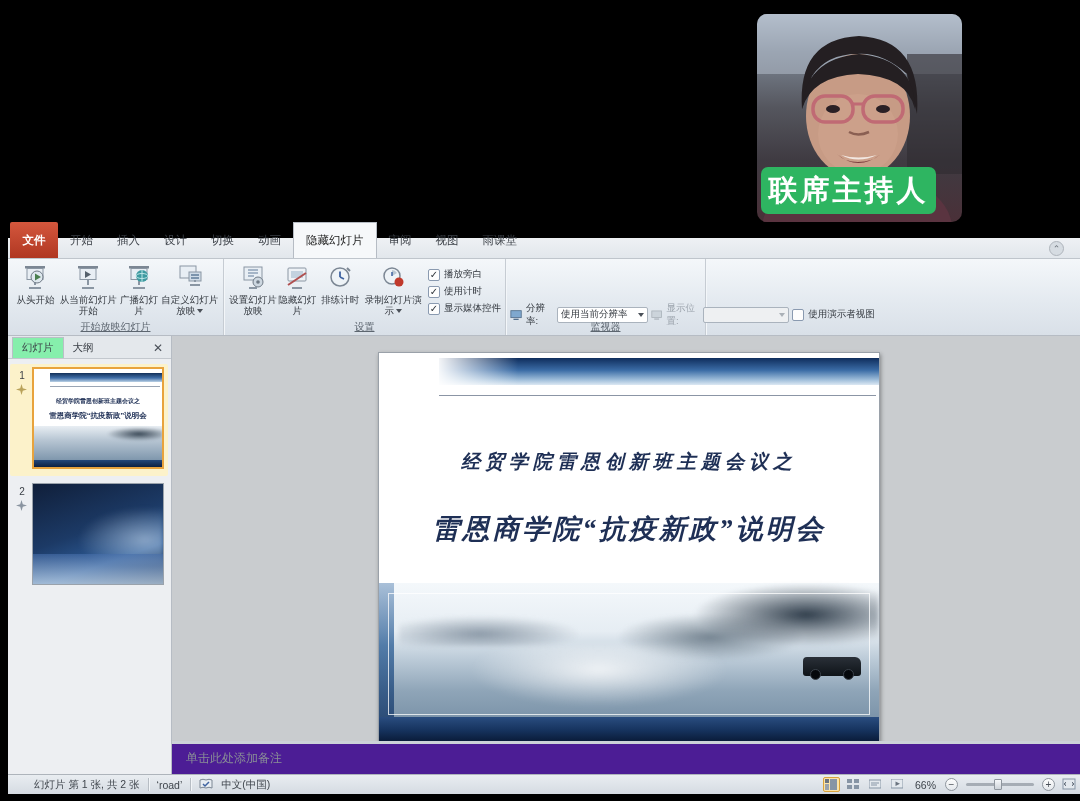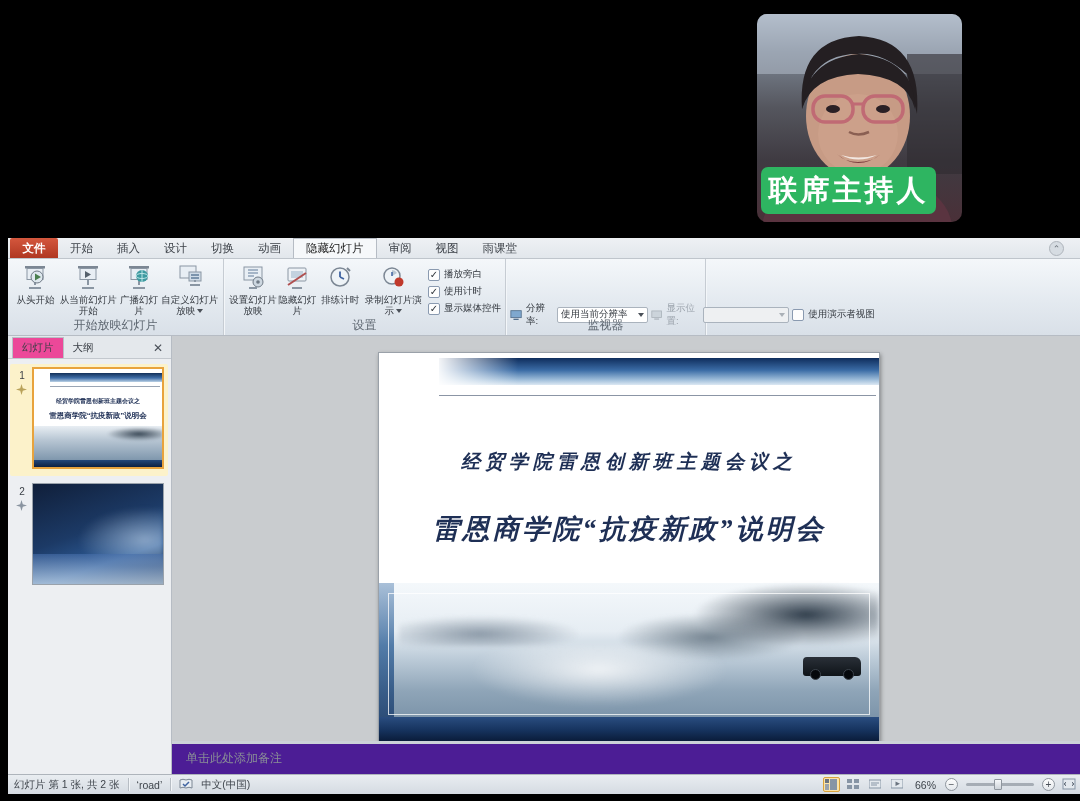--- a/index.html
+++ b/index.html
@@ -12,32 +12,32 @@
             border-radius:10px; overflow:hidden; background:linear-gradient(180deg,#aeb9c6 0%,#7d8794 18%,#55565e 45%,#3f3b42 70%,#4a3038 100%); }
   .webcam svg { position:absolute; left:0; top:0; }
   .webcam-label { position:absolute; left:4px; top:153px; width:175px; height:47px;
                   background:#2eb561; border-radius:7px; display:flex; align-items:center; justify-content:center;
                   color:#fff; font-size:29px; font-weight:bold; letter-spacing:3px; }
 
   
   .tabbar { position:absolute; left:8px; top:238px; width:1072px; height:21px;
             background:linear-gradient(#eef1f4,#e2e7ec); border-bottom:1px solid #bfc5cc;
             display:flex; align-items:flex-end; }
-  .tab { height:20px; padding:0 12px; font-size:11.5px; color:#3a3f46; display:flex; align-items:center; cursor:default; }
+  .tab { height:36px; padding:0 12px; font-size:11.5px; color:#3a3f46; display:flex; align-items:center; cursor:default; }
   .tab.file { background:linear-gradient(#d4573d,#b03722); color:#fff; width:48px; justify-content:center;
               border-radius:2px 2px 0 0; margin-left:2px; font-weight:bold; }
   .tab.active { background:#f6f8fa; border:1px solid #b6bcc4; border-bottom:none; color:#222; }
   .ribbon-min { position:absolute; right:16px; top:3px; width:15px; height:15px; border-radius:8px;
                 background:#d6dce2; border:1px solid #aeb4bb; color:#6b727a; font-size:9px;
                 display:flex; align-items:center; justify-content:center; }
 
   .ribbon { position:absolute; left:8px; top:259px; width:1072px; height:77px;
             background:linear-gradient(#f4f7fa,#e4eaf0 55%,#d9e0e8); border-bottom:1px solid #b6bcc4; display:flex; }
   .rgroup { position:relative; height:100%; border-right:1px solid #c6ccd3; box-shadow:1px 0 0 #f3f6f9; padding:3px 4px 14px 4px; }
-  .rgroup-label { position:absolute; left:0; right:0; bottom:1px; text-align:center; font-size:12px; color:#5d6670; }
+  .rgroup-label { position:absolute; left:0; right:0; bottom:1px; text-align:center; font-size:10px; color:#5d6670;text-decoration:underline; }
   .btnrow { display:flex; height:100%; align-items:flex-start; }
   .bigbtn { display:flex; flex-direction:column; align-items:center; padding-top:2px; height:58px; border-radius:2px; }
   .bigbtn .lbl { font-size:9.5px; line-height:11px; color:#33383f; text-align:center; margin-top:2px; }
   .arrow-down { width:0; height:0; border-left:3px solid transparent; border-right:3px solid transparent;
                 border-top:4px solid #4a5058; display:inline-block; margin-left:2px; vertical-align:middle; }
   .checkcol { display:flex; flex-direction:column; gap:4px; padding-top:6px; margin-left:6px; }
   .checkrow { display:flex; align-items:center; gap:4px; font-size:9.5px; color:#33383f; white-space:nowrap; }
   .cbx { width:12px; height:12px; border:1px solid #8a9ab0; background:#fdfdfd; border-radius:2px;
          display:flex; align-items:center; justify-content:center; font-size:10px; color:#2c3238; }
   .monrows { display:flex; flex-direction:row; gap:3px; padding-top:4px;margin-top:40px; }
@@ -45,21 +45,21 @@
   .monrow.dim { color:#9aa2ab; }
   .mini-ico { width:14px; height:12px; }
   .dropdown { width:104px; height:16px; background:#fff; border:1px solid #aab3bd; border-radius:2px;
               display:flex; align-items:center; justify-content:space-between; font-size:9.5px; color:#33383f; padding:0 3px; }
   .dropdown.dim { background:#eef0f2; color:#aab0b7; }
 
   
   .leftpanel { position:absolute; left:8px; top:336px; width:164px; height:438px; background:#edeff2; border-right:1px solid #b6bcc4; }
   .paneltabs { height:23px; display:flex; align-items:flex-end; border-bottom:1px solid #c3c8ce; background:#e4e8ec; padding-left:4px; }
   .ptab { font-size:10.5px; color:#3a3f46; padding:3px 9px; }
-  .ptab.active { background:#ec4899; border:1px solid #b9bfc6; border-bottom:none; }
+  .ptab.active { background:#86efac; border:1px solid #b9bfc6; border-bottom:none; }
   .pclose { margin-left:auto; margin-right:6px; margin-bottom:3px; font-size:12px; color:#4a5058; width:14px; text-align:center; }
   .thumbsel { position:absolute; left:2px; top:28px; width:158px; height:112px; background:#fcf2ca; border-radius:2px; }
   .thumbwrap2 { position:absolute; left:2px; top:144px; width:158px; height:112px; }
   .tnum { position:absolute; left:6px; top:6px; font-size:10px; color:#3a3f46; text-align:center; width:12px; }
   .tstar { position:absolute; left:6px; top:20px; width:11px; height:11px; }
   .thumbbox { position:absolute; left:22px; top:3px; width:132px; height:102px; background:#fff; overflow:hidden; }
   .thumbsel .thumbbox { border:2px solid #e8a33d; }
   .thumbwrap2 .thumbbox { border:1px solid #9aa2ab; }
   .t1-band { position:absolute; left:16px; right:0; top:4px; height:9px;
              background:linear-gradient(180deg,#123059,#3f6ea8 55%,#bcd2e6); }
@@ -113,21 +113,21 @@
   .s-botband { position:absolute; left:0; right:0; bottom:0; height:24px;
                background:linear-gradient(180deg,#2a4d80 0%,#16335e 55%,#0a1c3a 100%); }
 
   
   .notes { position:absolute; left:172px; top:741px; width:908px; height:33px; background:#4c1d95;
            border-top:3px solid #ccd2d8; }
   .notes-text { font-size:12px; color:#8a8f96; padding:6px 0 0 14px; }
   .statusbar { position:absolute; left:8px; top:774px; width:1072px; height:20px;
                background:linear-gradient(#e9edf1,#d5dbe2); border-top:1px solid #aeb4bb;
                display:flex; align-items:center; font-size:10.5px; color:#3f454c; }
-  .st-left { display:flex; align-items:center; gap:8px; padding-left:6px; }
+  .st-left { display:flex; align-items:center; gap:8px; padding-left:26px; }
   .st-sep { width:1px; height:13px; background:#b7bdc4; box-shadow:1px 0 0 #f2f5f8; }
   .st-right { margin-left:auto; display:flex; align-items:center; gap:5px; padding-right:4px; }
   .viewbtn { width:17px; height:15px; display:flex; align-items:center; justify-content:center; border-radius:2px; }
   .viewbtn.active { background:#fbe3a8; border:1px solid #d9a33c; }
   .zoomtxt { margin:0 4px; }
   .zbtn { width:13px; height:13px; border-radius:7px; border:1px solid #8f969e; color:#4a5058; font-size:10px;
           line-height:11px; text-align:center; background:linear-gradient(#fdfdfd,#e4e8ec); }
   .ztrack { position:relative; width:68px; height:3px; background:#a6adb5; border-radius:2px; margin:0 3px; }
   .zthumb { position:absolute; left:28px; top:-4px; width:8px; height:11px; background:linear-gradient(#f6f8fa,#cdd3d9);
             border:1px solid #8f969e; border-radius:1px; }

